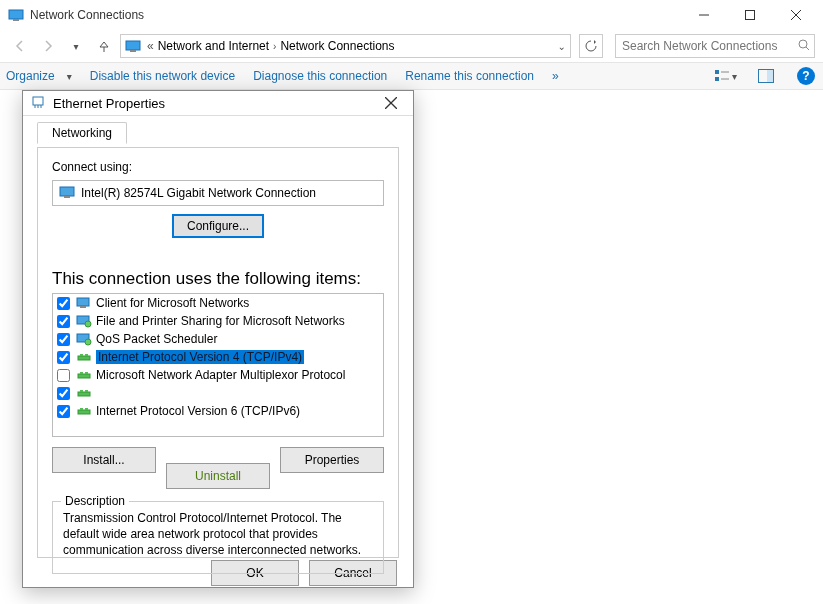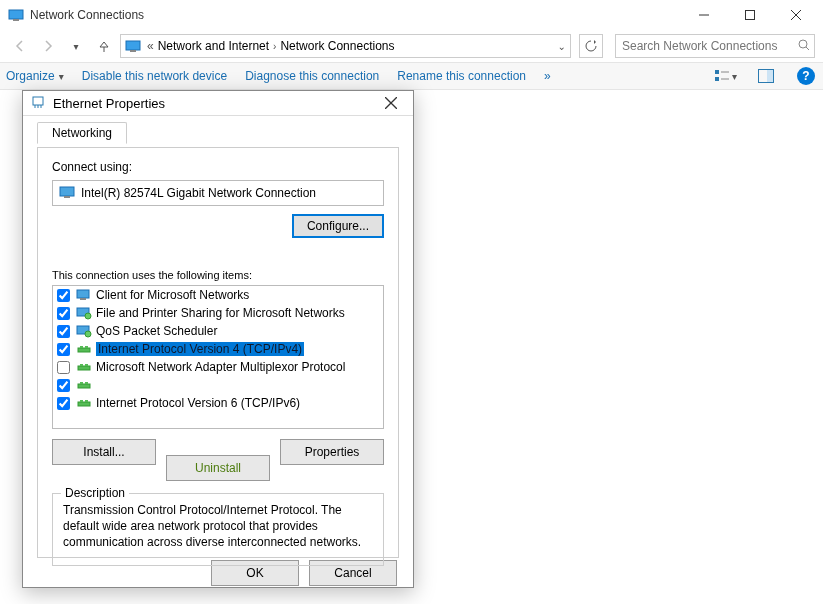--- a/index.html
+++ b/index.html
@@ -13,41 +13,41 @@
   .wincontrols .btn { width:46px; height:30px; display:flex; align-items:center; justify-content:center; color:#555;}
   .navrow { display:flex; align-items:center; height:32px; padding:2px 8px; gap:4px;}
   .navarrow { width:24px; height:24px; display:flex; align-items:center; justify-content:center; color:#bbb; }
   .navarrow.active { color:#333; }
   .breadcrumb { flex:1; display:flex; align-items:center; height:24px; border:1px solid #ccc; padding:0 4px; gap:4px; font-size:12px;}
   .breadcrumb .foldericon { width:16px; height:16px; margin-right:2px;}
   .refresh { width:24px; height:24px; border:1px solid #ccc; display:flex; align-items:center; justify-content:center; margin-left:4px;}
   .searchbox { width:200px; height:24px; border:1px solid #ccc; margin-left:8px; display:flex; align-items:center; padding:0 4px;}
   .searchbox input { flex:1; border:none; outline:none; font-size:12px; color:#666; padding-left:2px;}
   .toolbar { display:flex; align-items:center; height:28px; border-top:1px solid #e5e5e5; border-bottom:1px solid #e5e5e5; padding:0 6px; gap:18px; background:#f7f7f7;}
-  .toolbar .tb { color:#1a6fb3; font-size:12px; display:flex; align-items:center; gap:4px; white-space:nowrap;}
+  .toolbar .tb { color:#1a6fb3; font-size:12px; display:flex; align-items:center; gap:12px; white-space:nowrap;}
   .toolbar .spacer { flex:1; }
   .toolbar .iconbtn { width:22px; height:22px; display:flex; align-items:center; justify-content:center;}
 
   
   .dialog { position:absolute; left:22px; top:90px; width:392px; height:498px; background:#fff; border:1px solid #888; box-shadow:0 5px 20px rgba(0,0,0,.25); display:flex; flex-direction:column; }
   .dlg-title { display:flex; align-items:center; height:32px; padding:0 6px 0 8px; border-bottom:1px solid #ddd;}
   .dlg-title .icon { width:16px; height:16px; margin-right:6px;}
   .dlg-title .text { flex:1; font-size:13px;}
   .dlg-title .close { width:32px; height:24px; display:flex; align-items:center; justify-content:center; font-size:14px;}
   .dlg-body { flex:1; padding:4px 14px 0 14px; position:relative;}
   .tabstrip { position:relative; height:26px; border-bottom:1px solid #ccc; margin-top:2px; display:flex; align-items:flex-start;}
   .tab { position:relative; height:22px; padding:3px 14px 0 14px; border:1px solid #ccc; border-bottom:1px solid #fff; background:#fff; margin-bottom:-1px; border-radius:2px 2px 0 0; font-size:12px;}
   .tabcontent { border:1px solid #ccc; border-top:none; padding:12px 14px 14px 14px; height:410px;}
   .label { font-size:12px; margin-bottom:6px; display:block;}
   .adapterbox { border:1px solid #bbb; height:26px; display:flex; align-items:center; padding:0 6px; gap:6px; font-size:12px;}
-  .configure-row { display:flex; justify-content:flex-end; margin:8px 0 10px 0;}
+  .configure-row { display:flex; justify-content:center; margin:8px 0 10px 0;}
   .btn-std { height:24px; padding:12px 14px; border:1px solid #999; background:#e8e8e8; font-size:12px; display:inline-flex; align-items:center; justify-content:center; min-width:88px; cursor:default;}
   .btn-std.focus { border:2px solid #0078d7; padding:0 13px; background:#e1e1e1;}
   .btn-std.disabled { color:#4d7c0f;margin-top:16px; }
-  .itemslabel { font-size:11px; margin-bottom:4px;margin-top:31px;}
+  .itemslabel { font-size:17px; margin-bottom:4px;margin-top:31px;}
   .listbox { border:1px solid #bbb; height:144px; overflow:hidden; display:flex;}
   .listbox-inner { flex:1; overflow-y:auto; overflow-x:scroll;}
   .li-row { display:flex; align-items:center; height:18px; padding-left:4px; font-size:12px; gap:4px; white-space:nowrap;}
   .li-row input[type=checkbox] { margin:0 2px 0 0; width:13px; height:13px;}
   .li-row .mini { width:16px; height:14px; display:flex; align-items:center; justify-content:center;}
   .li-row.selected .name { background:#0078d7; color:#0f172a; padding:0 2px;}
   .btnrow3 { display:flex; gap:10px; margin-top:10px;}
   .btnrow3 .btn-std { flex:1; min-width:0;}
   .desc-group { margin-top:12px; border:1px solid #ccc; padding:8px 10px 14px 10px; position:relative;}
   .desc-group .legend { position:absolute; top:-8px; left:8px; background:#fff; padding:0 4px; font-size:12px;}

